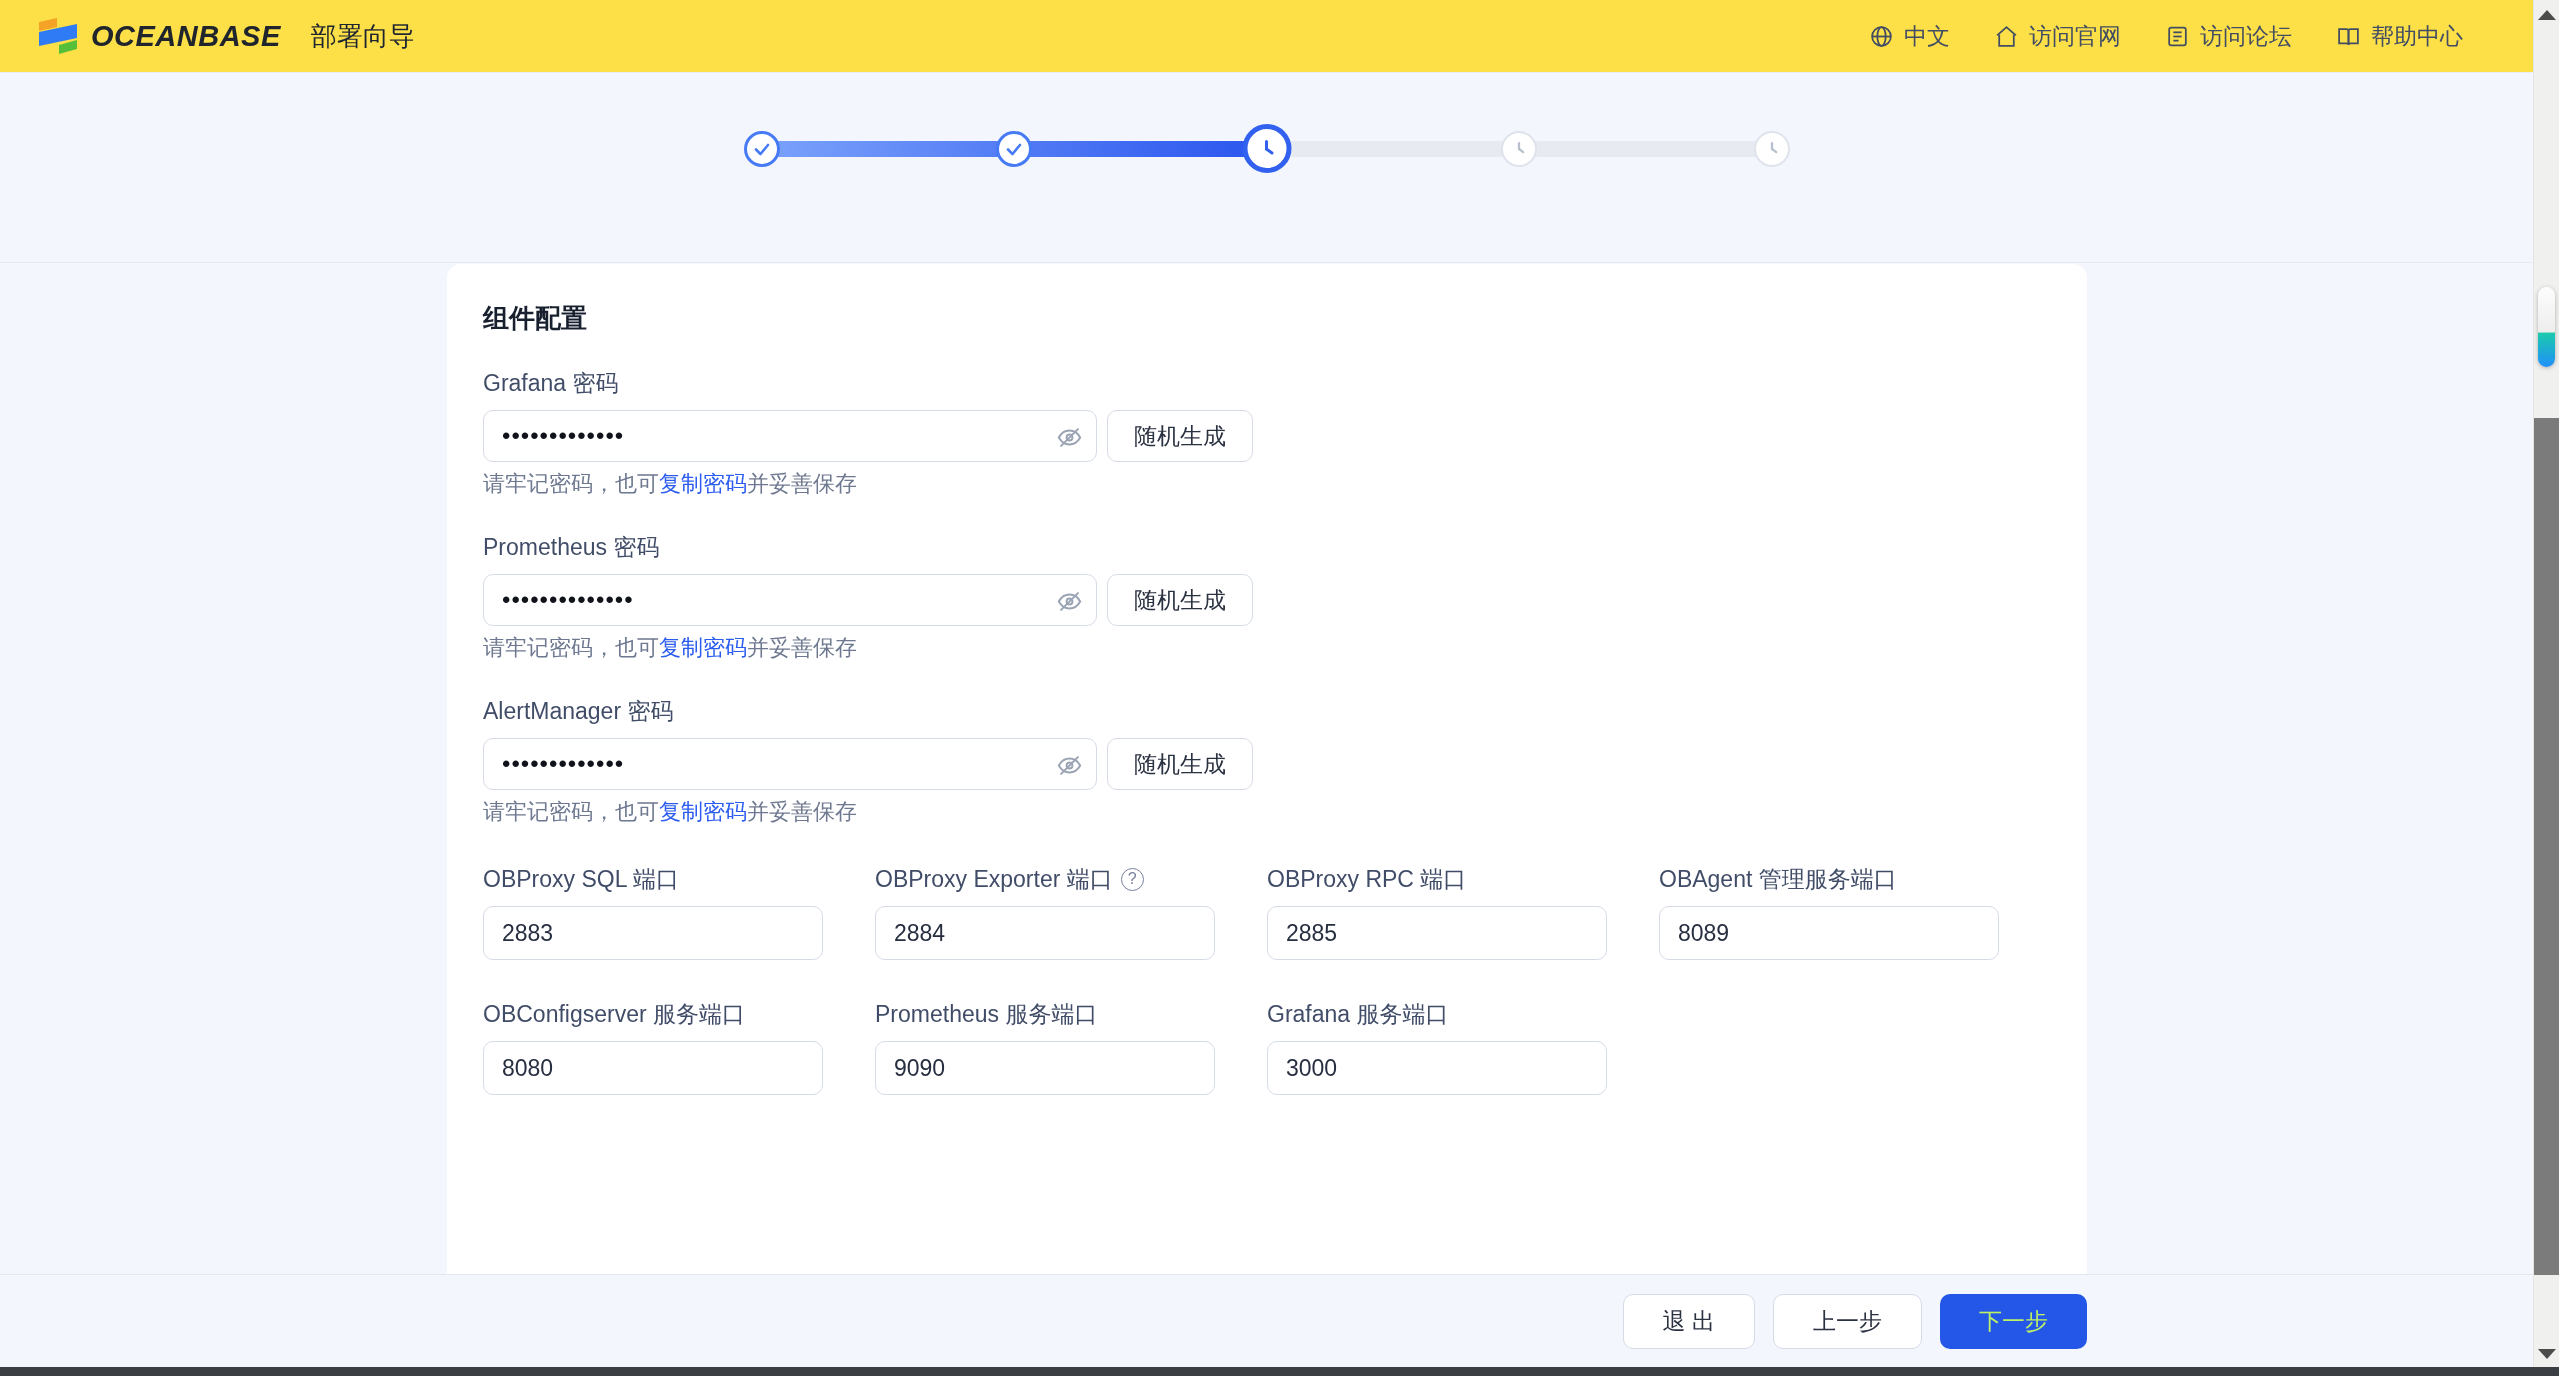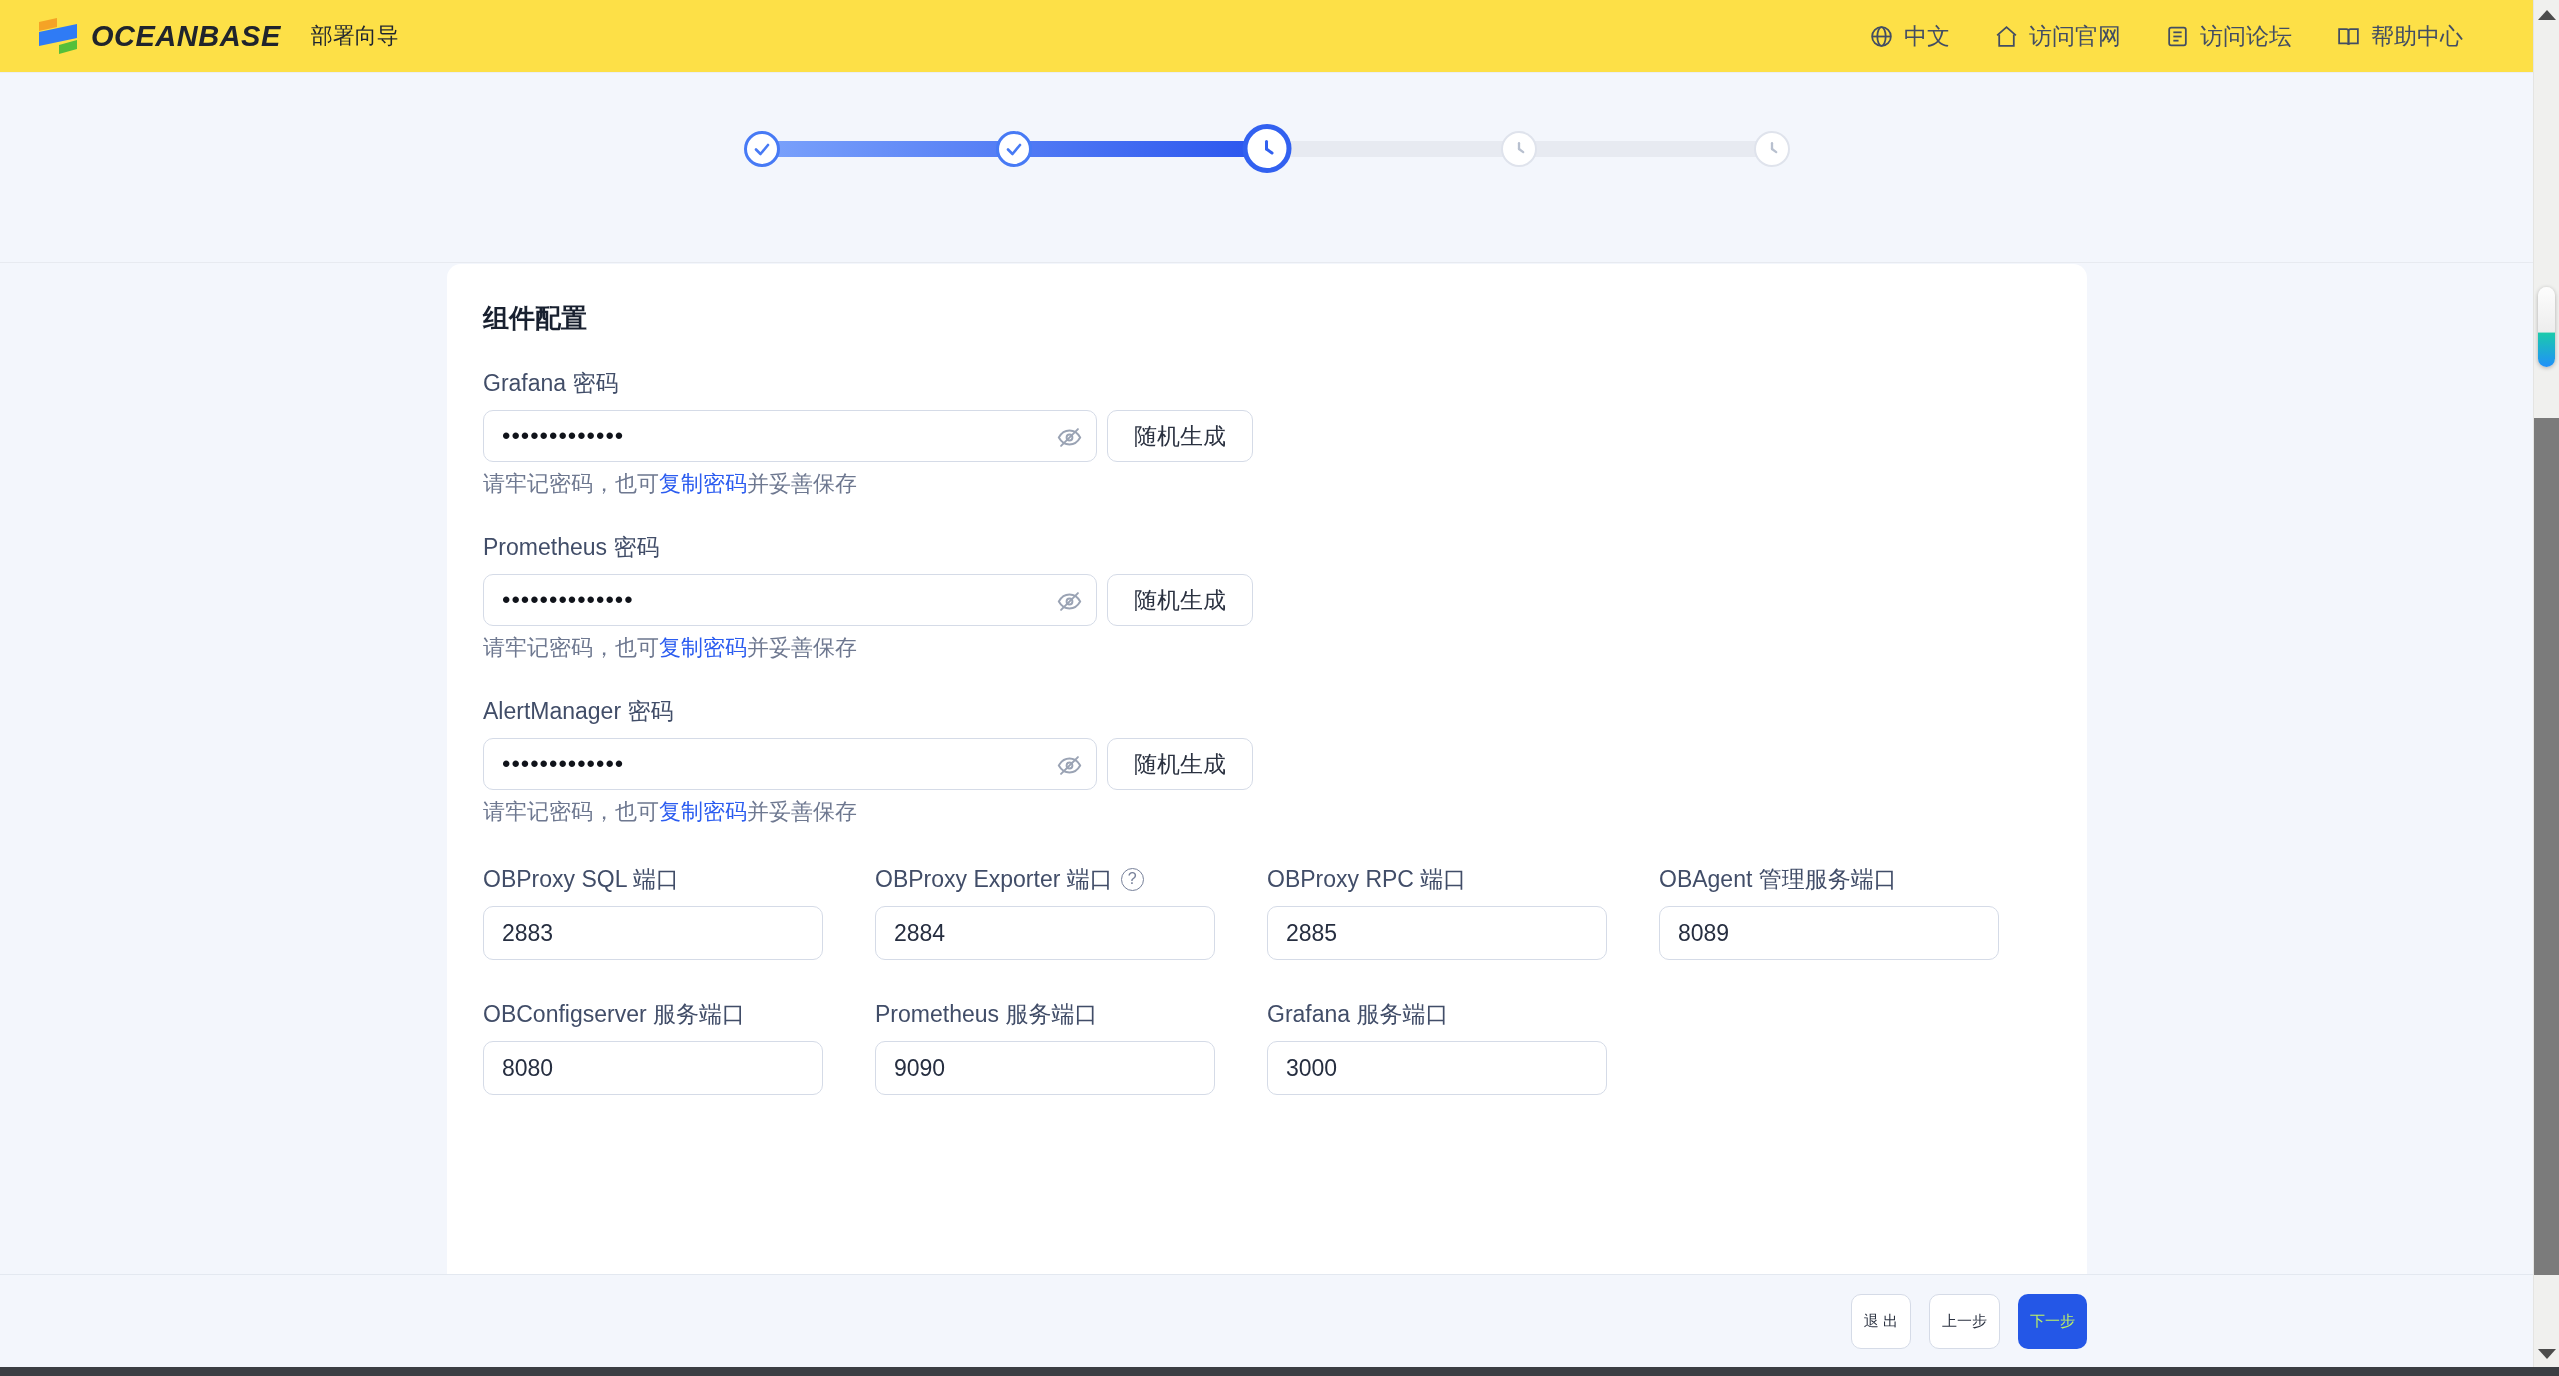--- a/index.html
+++ b/index.html
@@ -5,21 +5,21 @@
   * { margin:0; padding:0; box-sizing:border-box; }
   html,body { width:2559px; height:1376px; overflow:hidden; }
   body { font-family:"Liberation Sans","DejaVu Sans",sans-serif; background:#f3f6fc; color:#262e40; }
   .screen { position:relative; width:2559px; height:1376px; background:#f3f6fc; overflow:hidden; }
 
   
   .header { position:absolute; top:0; left:0; right:0; height:73px; background:#fde047;
             border-bottom:1px solid #ebeef3; display:flex; align-items:center; padding:0 96px 0 37px; }
   .brand-wrap { display:flex; align-items:center; gap:12px; }
   .brand-text { font-size:29px; font-weight:800; font-style:italic; letter-spacing:.5px; color:#20242c; }
-  .app-title { font-size:22px; color:#1e2430; margin-left:30px; }
+  .app-title { font-size:26px; color:#1e2430; margin-left:30px; }
   .header-nav { margin-left:auto; display:flex; align-items:center; gap:44px; }
   .nav-item { display:flex; align-items:center; gap:10px; font-size:23px; color:#424d63; cursor:pointer; }
   .nav-item svg { display:block; }
 
   
   .steps-section { position:absolute; top:74px; left:0; right:26px; height:189px; border-bottom:1px solid #e7eaf0; }
   .steps { position:relative; width:1010px; height:100%; margin:0 auto; }
   .track { position:absolute; top:67px; left:0; right:0; height:16px; border-radius:8px; background:#e7eaf1; }
   .track-done { position:absolute; top:67px; left:0; width:50%; height:16px; border-radius:8px;
                 background:linear-gradient(90deg,#7ba2fb,#2a55ee); }
@@ -60,21 +60,21 @@
   .port-input { width:340px; height:54px; border:1px solid #d5dbe7; border-radius:10px; background:#fff;
                 font-size:23px; color:#262e40; padding:0 18px; margin-top:12px; outline:none; letter-spacing:0;
                 font-family:"Liberation Sans","DejaVu Sans",sans-serif; }
   .help-icon { width:23px; height:23px; border:1.5px solid #77819a; border-radius:50%; color:#77819a;
                font-size:16px; display:inline-flex; align-items:center; justify-content:center; cursor:pointer; }
 
   
   .footer { position:absolute; left:0; right:0; top:1274px; height:93px; background:#f3f6fc;
             border-top:1px solid #e3e8f0; }
   .footer-btns { position:absolute; right:472px; top:19px; display:flex; gap:18px; }
-  .btn { height:55px; padding:0 12px; border-radius:10px; font-size:15px; cursor:pointer;
+  .btn { height:55px; padding:0 39px; border-radius:10px; font-size:23px; cursor:pointer;
          font-family:"Liberation Sans","DejaVu Sans",sans-serif; }
   .btn.default { background:#fff; border:1px solid #d5dbe7; color:#2a3140; }
   .btn.primary { background:#2457e7; border:none; color:#bef264; }
 
   .bottom-strip { position:absolute; left:0; right:0; bottom:0; height:9px; background:#3b3e43; }
 
   
   .scrollbar { position:absolute; right:0; top:0; width:26px; height:1367px; background:#f0f0ee;
                border-left:1px solid #e4e4e2; }
   .sb-arrow { position:absolute; left:50%; transform:translateX(-50%); width:0; height:0; cursor:pointer; }

